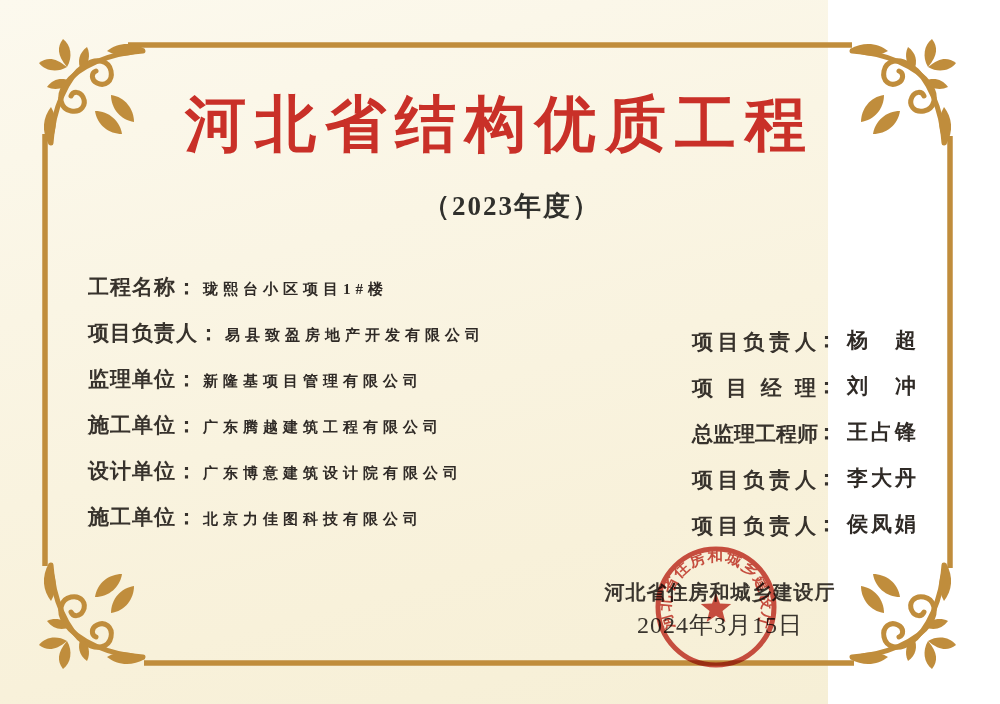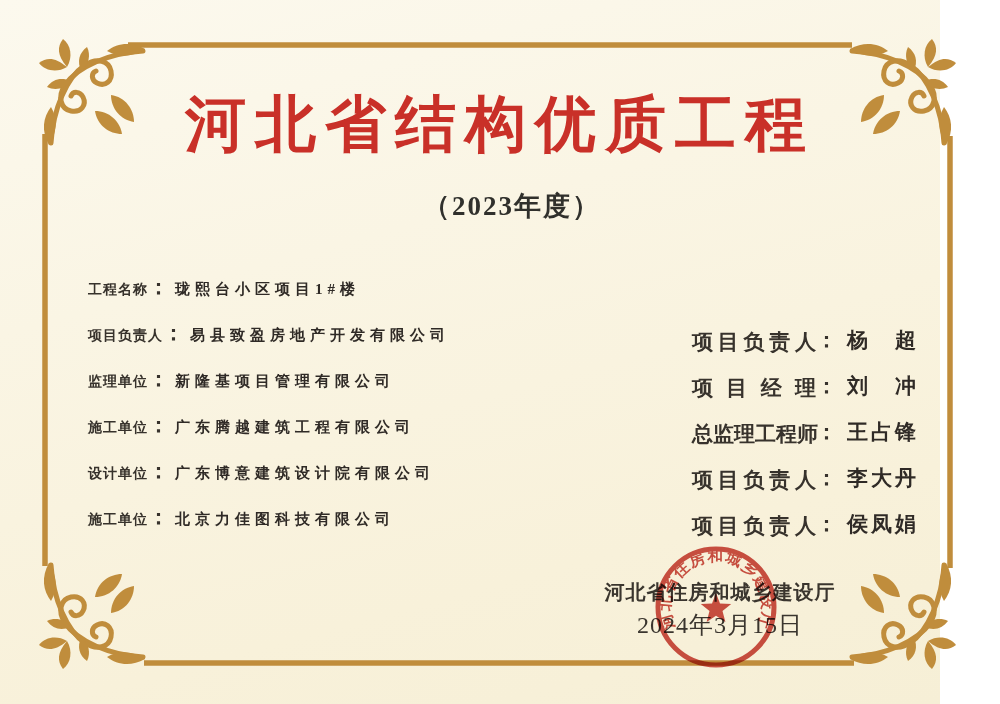--- a/index.html
+++ b/index.html
@@ -1,36 +1,36 @@
 <!DOCTYPE html>
 <html><head>
 <meta charset="utf-8">
 <style>
   html,body{margin:0;padding:0;}
   body{
     width:1000px;height:704px;overflow:hidden;
     font-family:"Liberation Serif","DejaVu Serif",serif;
   }
   .page{
-    position:relative;width:940px;height:704px;
+    position:relative;width:828px;height:704px;
     background:linear-gradient(165deg,#fcf9ee 0%,#faf5e4 35%,#f8f1da 75%,#f6efd6 100%);
   }
   .frame{position:absolute;left:0;top:0;width:1000px;height:704px;pointer-events:none;}
   .title{
     position:absolute;left:0;top:84px;width:1000px;margin:0;
     text-align:center;font-size:61px;font-weight:700;letter-spacing:9px;
     color:#c93028;white-space:nowrap;
   }
   .subtitle{
     position:absolute;left:12px;top:188px;width:1000px;
     text-align:center;font-size:27px;letter-spacing:2px;color:#30302c;font-weight:600;
   }
   .fields{position:absolute;left:88px;top:272px;}
   .frow{height:30px;margin-bottom:16px;white-space:nowrap;line-height:30px;}
-  .flabel{font-size:14px;font-weight:700;letter-spacing:1px;color:#37322c;font-family:Liberation Mono, monospace;}
+  .flabel{font-size:21px;font-weight:700;letter-spacing:1px;color:#37322c;font-family:Liberation Mono, monospace;}
   .fcolon{font-size:21px;font-weight:700;color:#37322c;}
   .fvalue{font-size:15px;font-weight:600;letter-spacing:5px;color:#2f2a26;margin-left:6px;}
   .personnel{position:absolute;left:692px;top:325px;}
   .prow{height:30px;margin-bottom:16px;white-space:nowrap;line-height:30px;}
   .plabel{
     display:inline-block;width:124px;font-size:21px;font-weight:700;color:#37322c;
     text-align:justify;text-align-last:justify;vertical-align:bottom;
   }
   .pcolon{font-size:21px;font-weight:700;color:#37322c;}
   .pvalue{font-size:21px;font-weight:600;letter-spacing:3px;color:#2f2a26;margin-left:10px;margin-top:12px;}

